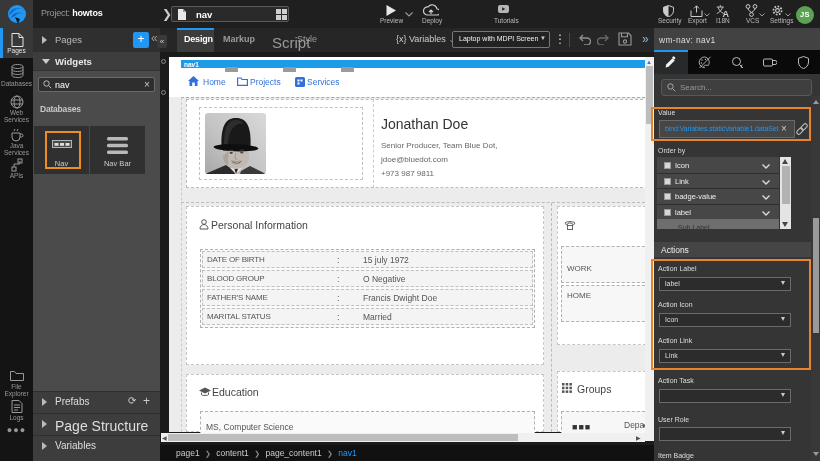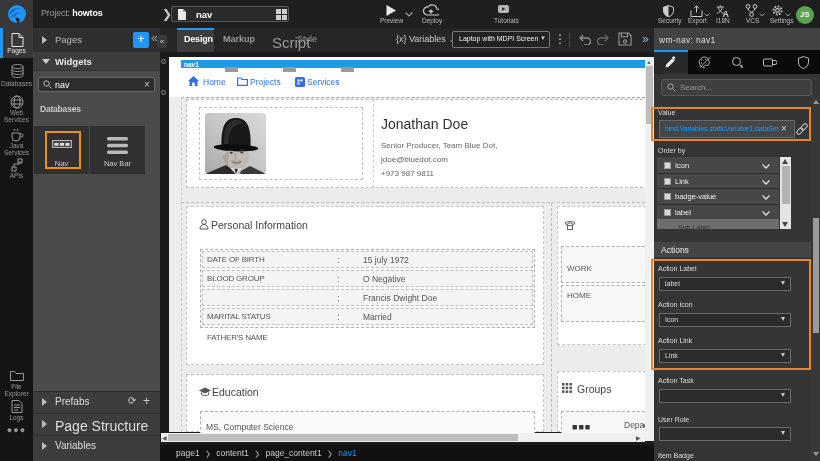--- a/index.html
+++ b/index.html
@@ -298,21 +298,21 @@
   </svg>
   <div class="abs" style="left:211px;top:219px;font-size:10.5px;color:#444;">Personal Information</div>
 
   <div class="abs" style="left:200px;top:249px;width:335px;height:79px;border:1px dashed #b0b0b0;background:#fafafa;"></div>
   <div class="abs" style="left:202px;top:251px;width:331px;height:17px;border:1px dashed #c0c0c0;background:#f4f4f4;"></div>
   <div class="abs" style="left:202px;top:270px;width:331px;height:17px;border:1px dashed #c0c0c0;background:#f4f4f4;"></div>
   <div class="abs" style="left:202px;top:289px;width:331px;height:17px;border:1px dashed #c0c0c0;background:#f4f4f4;"></div>
   <div class="abs" style="left:202px;top:308px;width:331px;height:17px;border:1px dashed #c0c0c0;background:#f4f4f4;"></div>
   <div class="abs" style="left:207px;top:255px;font-size:8px;color:#555;letter-spacing:-0.2px;">DATE OF BIRTH</div>
   <div class="abs" style="left:207px;top:274px;font-size:8px;color:#555;letter-spacing:-0.2px;">BLOOD GROUP</div>
-  <div class="abs" style="left:207px;top:293px;font-size:8px;color:#555;letter-spacing:-0.2px;margin-top:40px;">FATHER'S NAME</div>
+  <div class="abs" style="left:207px;top:293px;font-size:8px;color:#555;letter-spacing:-0.2px;">FATHER'S NAME</div>
   <div class="abs" style="left:207px;top:312px;font-size:8px;color:#555;letter-spacing:-0.2px;">MARITAL STATUS</div>
   <div class="abs" style="left:337px;top:255px;font-size:9px;color:#555;">:</div>
   <div class="abs" style="left:337px;top:274px;font-size:9px;color:#555;">:</div>
   <div class="abs" style="left:337px;top:293px;font-size:9px;color:#555;">:</div>
   <div class="abs" style="left:337px;top:312px;font-size:9px;color:#555;">:</div>
   <div class="abs" style="left:363px;top:255px;font-size:8.5px;color:#555;">15 july 1972</div>
   <div class="abs" style="left:363px;top:274px;font-size:8.5px;color:#555;">O Negative</div>
   <div class="abs" style="left:363px;top:293px;font-size:8.5px;color:#555;">Francis Dwight Doe</div>
   <div class="abs" style="left:363px;top:312px;font-size:8.5px;color:#555;text-align:center;">Married</div>
 

